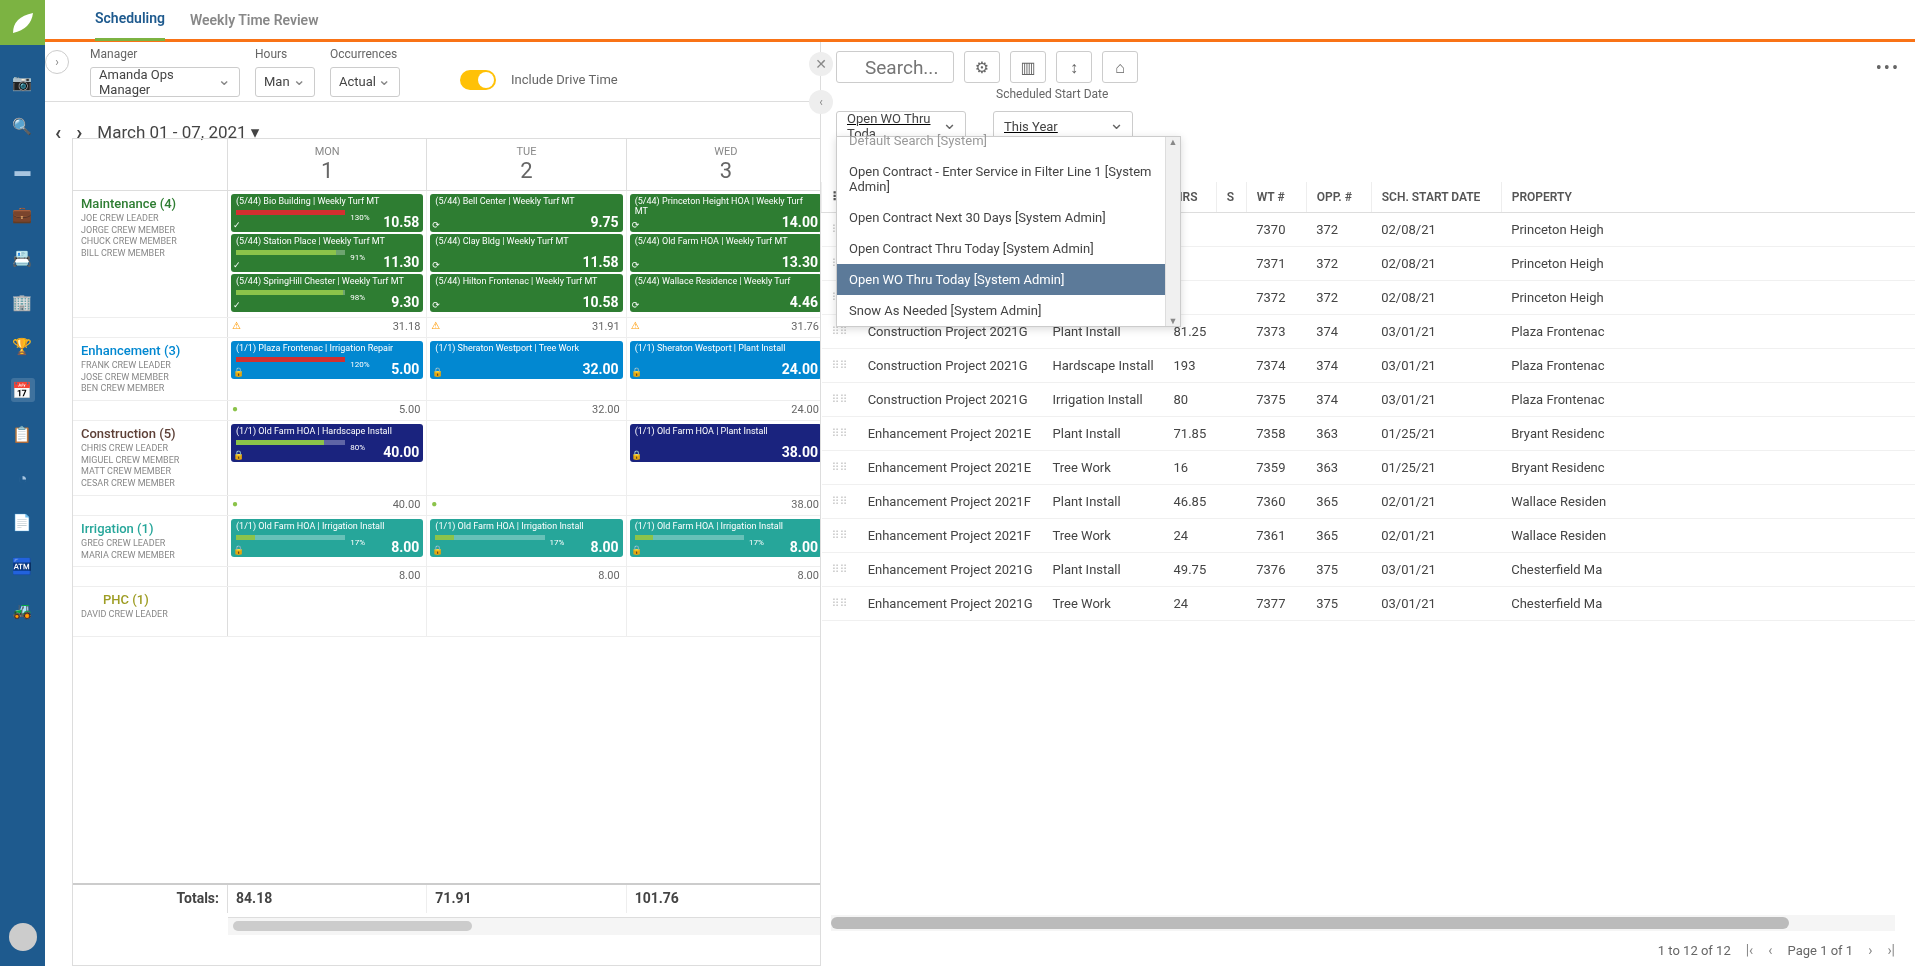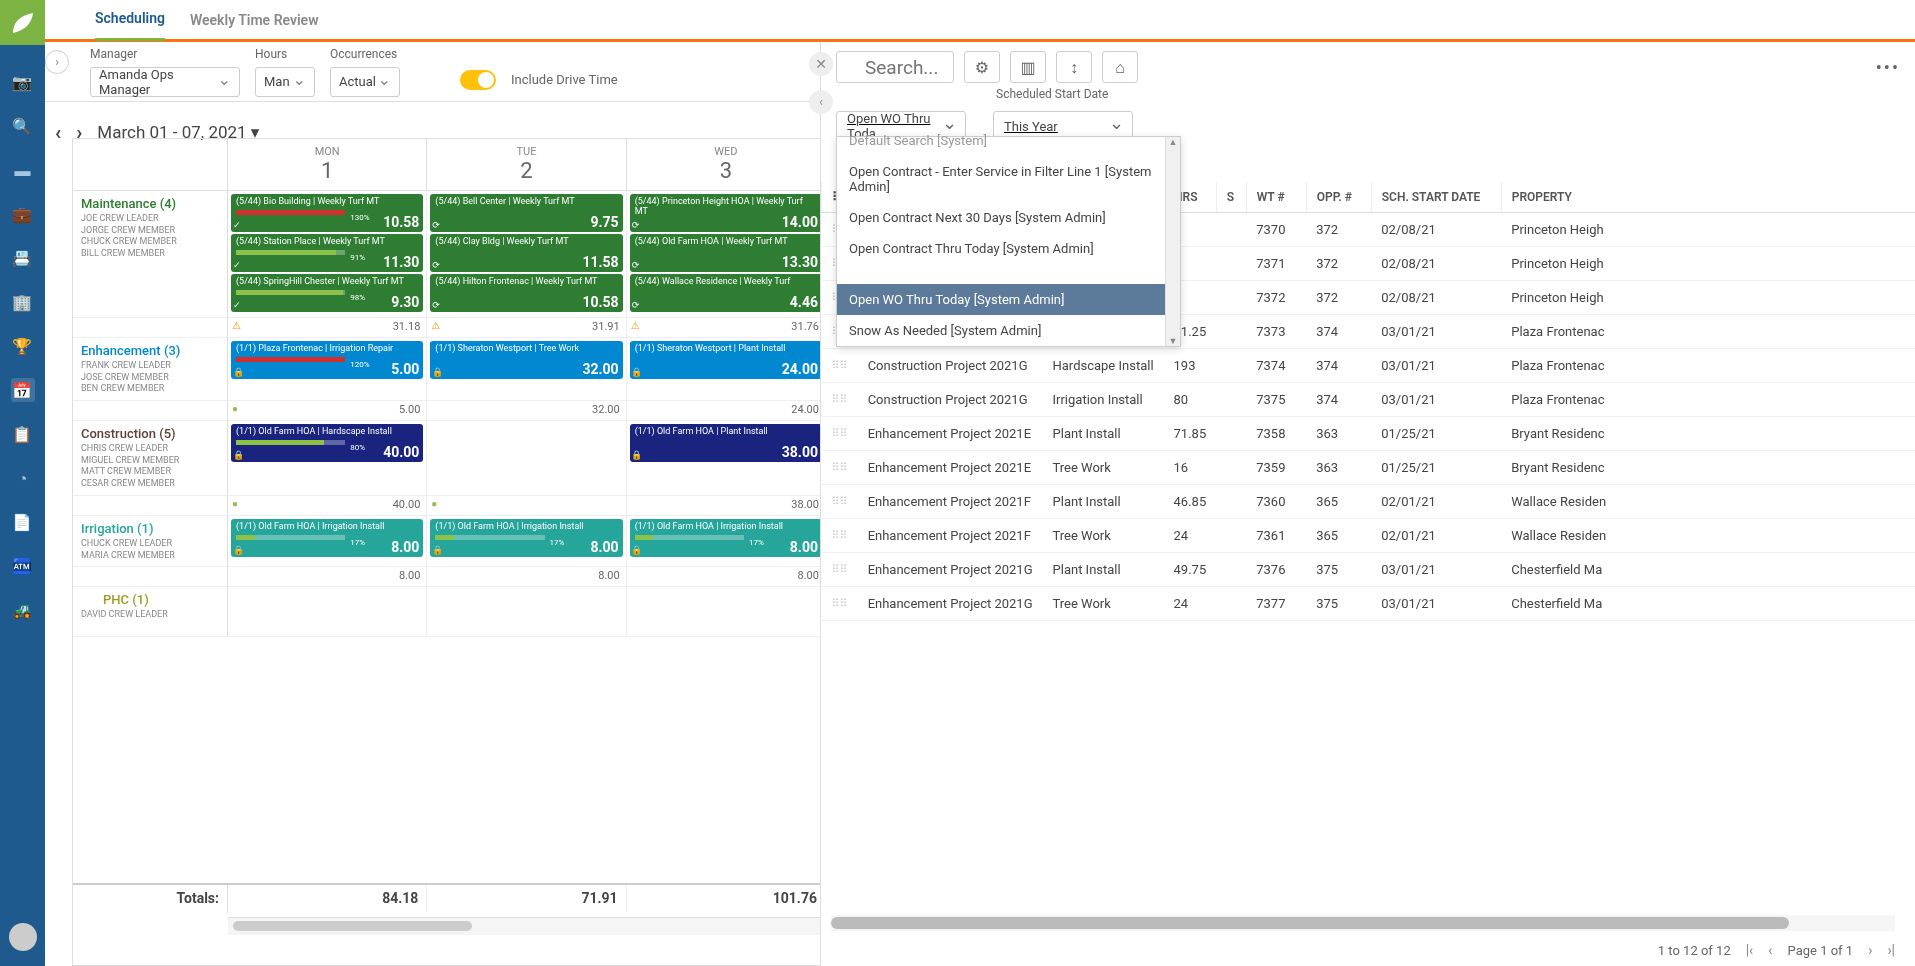--- a/index.html
+++ b/index.html
@@ -70,21 +70,21 @@
 .task-icon { position:absolute; left: 2px; bottom: 2px; font-size: 9px;}
 
 .subtotal-row { display: flex; height: 20px; font-size: 11px; color: #666; border-bottom: 1px solid #eee;}
 .subtotal-row .crew-col { text-align:right; padding-right:6px; padding-top:2px; }
 .subtotal-cell { flex:1; border-right: 1px solid #eee; text-align:right; padding: 2px 6px; position:relative;}
 .warn-icon { color: #ff9800; font-size: 10px; position:absolute; left: 4px;}
 .dot-icon { color: #8bc34a; font-size: 10px; position:absolute; left: 4px;}
 
 .totals-row { display: flex; height: 30px; border-top: 2px solid #ccc; font-weight: bold; font-size: 14px; color: #444; position:absolute; bottom: 52px; left:0; right:0; background:#fff;}
 .totals-row .crew-col { text-align: right; padding: 5px 8px; }
-.totals-cell { flex: 1; text-align: right; padding: 5px 8px; border-right: 1px solid #eee;}
+.totals-cell { flex: 1; text-align: left; padding: 5px 8px; border-right: 1px solid #eee;}
 
 .hscroll { position:absolute; bottom: 30px; left: 155px; right:0; height: 18px; background:#f5f5f5; border-top:1px solid #ddd;}
 .hscroll-thumb { position:absolute; left:5px; top:3px; width: 40%; height:10px; background:#ccc; border-radius:5px;}
 
 
 .right-panel { position: absolute; right: 0; top: 42px; width: 1095px; bottom: 0; background: #fff; border-left: 1px solid #ddd; }
 .close-btn { position: absolute; left: -12px; top: 10px; width: 24px; height: 24px; background: #eee; border-radius: 50%; display:flex; align-items:center; justify-content:center; color:#888; font-size:14px; cursor:pointer; z-index:10;}
 .collapse-btn { position: absolute; left: -12px; top: 48px; width: 24px; height: 24px; background: #eee; border-radius: 50%; display:flex; align-items:center; justify-content:center; color:#888; font-size:12px; cursor:pointer; z-index:10;}
 
 .panel-top { height: 50px; display: flex; align-items: center; padding: 0 15px; gap: 10px; }
@@ -97,21 +97,21 @@
 .panel-filters { display: flex; padding: 0 15px; gap: 10px; flex-direction:column; align-items:flex-start;}
 .sched-label { font-size: 12px; color: #666; margin-left: 160px; margin-top:-5px;}
 .panel-selects { display: flex; gap: 27px; text-decoration: underline; }
 .panel-select { height: 30px; border: 1px solid #ccc; border-radius: 3px; padding: 0 28px 0 10px; font-size: 13px; color: #444; display:flex; align-items:center; position:relative; cursor:pointer; width: 130px;}
 .panel-select::after { content: "⌄"; position: absolute; right: 8px; font-size: 18px; top: 0px; color:#666;}
 .panel-select.wide { width: 140px; }
 
 
 .dropdown { position: absolute; left: 15px; top: 94px; width: 345px; background: #fff; border: 1px solid #ccc; box-shadow: 0 2px 8px rgba(0,0,0,0.15); z-index: 200; }
 .dropdown-item { padding: 8px 12px; font-size: 13px; color: #444; cursor: pointer; }
-.dropdown-item.selected { background: #5c7a99; color: #fff; margin-top: 20px; }
+.dropdown-item.selected { background: #5c7a99; color: #fff; }
 .dropdown-scrollbar { position:absolute; right:0; top:0; width:15px; bottom:0; background:#f0f0f0; border-left:1px solid #ddd;}
 .dropdown-scrollbar::before { content:"▲"; position:absolute; top:0; font-size:9px; width:100%; text-align:center; color:#888;}
 .dropdown-scrollbar::after { content:"▼"; position:absolute; bottom:0; font-size:9px; width:100%; text-align:center; color:#888;}
 
 
 .table-wrap { position: absolute; top: 140px; left: 0; right: 0; bottom: 30px; overflow: hidden;}
 .data-table { width: 100%; font-size: 13px; color: #444; border-collapse: collapse;}
 .data-table th { text-align: left; padding: 8px 10px; font-size: 12px; color: #555; font-weight: 600; border-bottom: 1px solid #ddd; border-left: 1px solid #eee;}
 .data-table td { padding: 9px 10px; border-bottom: 1px solid #f0f0f0; white-space: nowrap; overflow: hidden; text-overflow: ellipsis;}
 .drag-handle { color: #ccc; font-size: 11px; cursor: grab;}
@@ -355,21 +355,21 @@
     <div class="subtotal-row">
         <div class="crew-col"></div>
         <div class="subtotal-cell"><span class="dot-icon">●</span><span>40.00</span></div>
         <div class="subtotal-cell"><span class="dot-icon">●</span><span></span></div>
         <div class="subtotal-cell"><span>38.00</span></div>
       </div>
 
     <div class="crew-row">
       <div class="crew-col">
         <div class="crew-name irrigation">Irrigation (1)</div>
-        <div class="crew-members" style="white-space:pre-line">CHUCK CREW LEADER
+        <div class="crew-members" style="white-space:pre-line">GREG CREW LEADER
 MARIA CREW MEMBER</div>
       </div>
       <div class="day-cells">
         <div class="day-cell">
             <div class="task-card teal">
               <span class="task-icon">🔒</span>
               <div class="task-title">(1/1) Old Farm HOA | Irrigation Install</div>
               <div class="task-bar">
                 <div class="task-bar-fill" style="width:17%"></div>
               </div>

